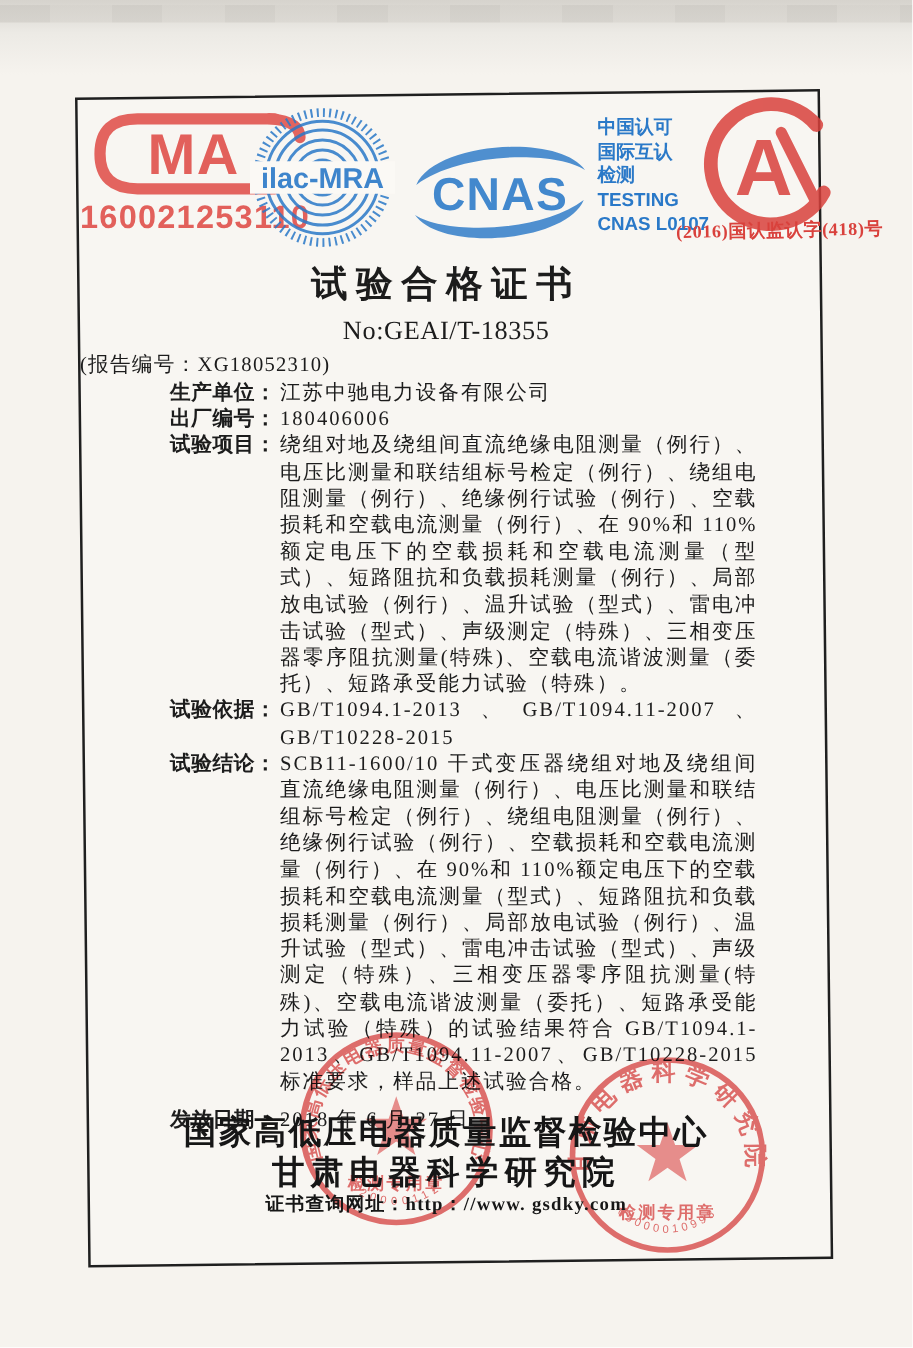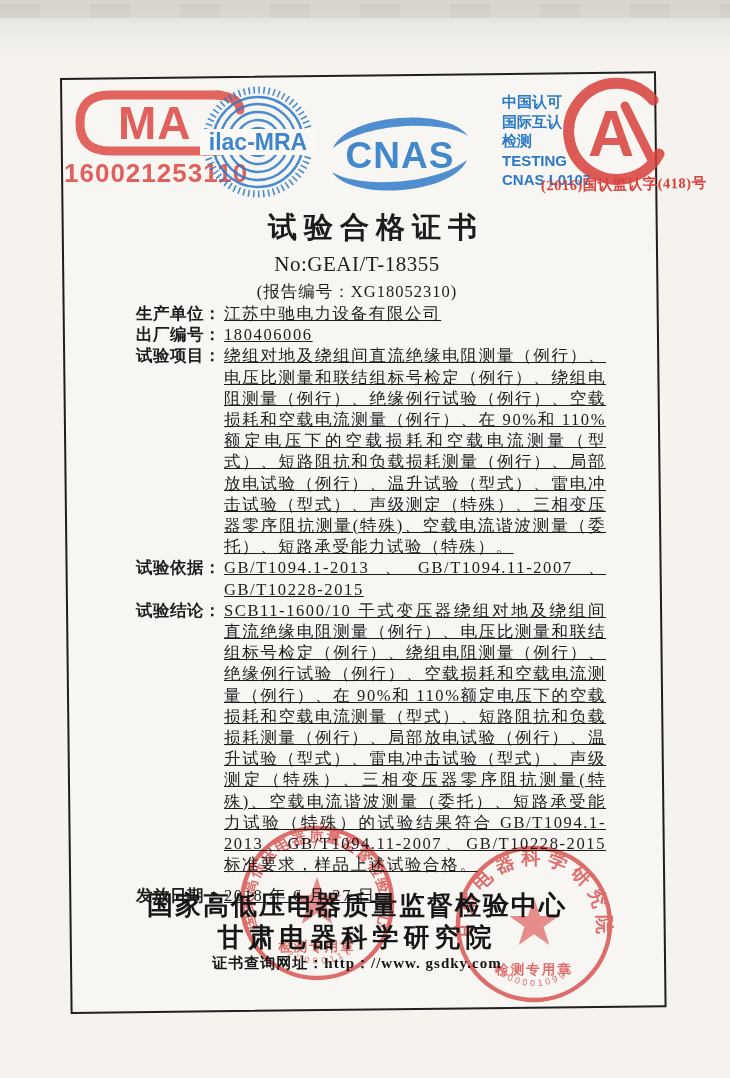--- a/index.html
+++ b/index.html
@@ -23,52 +23,51 @@
     position:absolute;left:64px;top:158px;
     font-family:"Liberation Sans",sans-serif;
     font-weight:bold;font-size:26px;letter-spacing:1px;
     color:#e0504b;opacity:.9;
   }
   .accred-block{
     position:absolute;left:478px;top:92px;
     font-family:"Liberation Sans",sans-serif;
     color:#2a79c8;font-weight:bold;font-size:15px;line-height:19.5px;
     white-space:nowrap;
-    margin-left:24px;
   }
   .cal-caption{
     position:absolute;left:541px;top:175px;
     font-weight:bold;font-size:14.5px;color:#d9413c;
     white-space:nowrap;letter-spacing:0.5px;
     transform:rotate(-1deg);
   }
   
   .title{
     position:absolute;left:64px;top:208px;width:586px;
-    text-align:center;font-size:29px;font-weight:bold;letter-spacing:7px;margin-left:19px;
+    text-align:center;font-size:29px;font-weight:bold;letter-spacing:7px;
   }
   .cert-no{
     position:absolute;left:64px;top:252px;width:586px;
     text-align:center;font-size:21px;letter-spacing:0.5px;
   }
   .report-no{
     position:absolute;left:64px;top:281px;width:586px;
-    text-align:center;font-size:16.5px;letter-spacing:1px;
+    text-align:left;font-size:16.5px;letter-spacing:1px;
   }
   .fields{
     position:absolute;left:136px;top:303px;width:470px;
   }
   .field-row{display:flex;align-items:flex-start;}
   .field-label{
     flex:0 0 88px;font-weight:bold;font-size:16.5px;line-height:21.2px;
     letter-spacing:0.5px;white-space:nowrap;
   }
   .field-value{
     flex:1;font-size:16.5px;line-height:21.2px;letter-spacing:1.6px;
-    text-align:justify;text-align-last:left;text-decoration:underline;
+    text-align:justify;text-align-last:left;
   }
   .issue-row{margin-top:10px;}
   
   .seal{mix-blend-mode:multiply;opacity:.85;}
   .footer-name1{
     position:absolute;left:64px;top:888px;width:586px;z-index:5;
     text-align:center;font-size:26px;font-weight:bold;letter-spacing:2px;color:#161616;
   }
   .footer-name2{
     position:absolute;left:64px;top:920px;width:586px;z-index:5;

